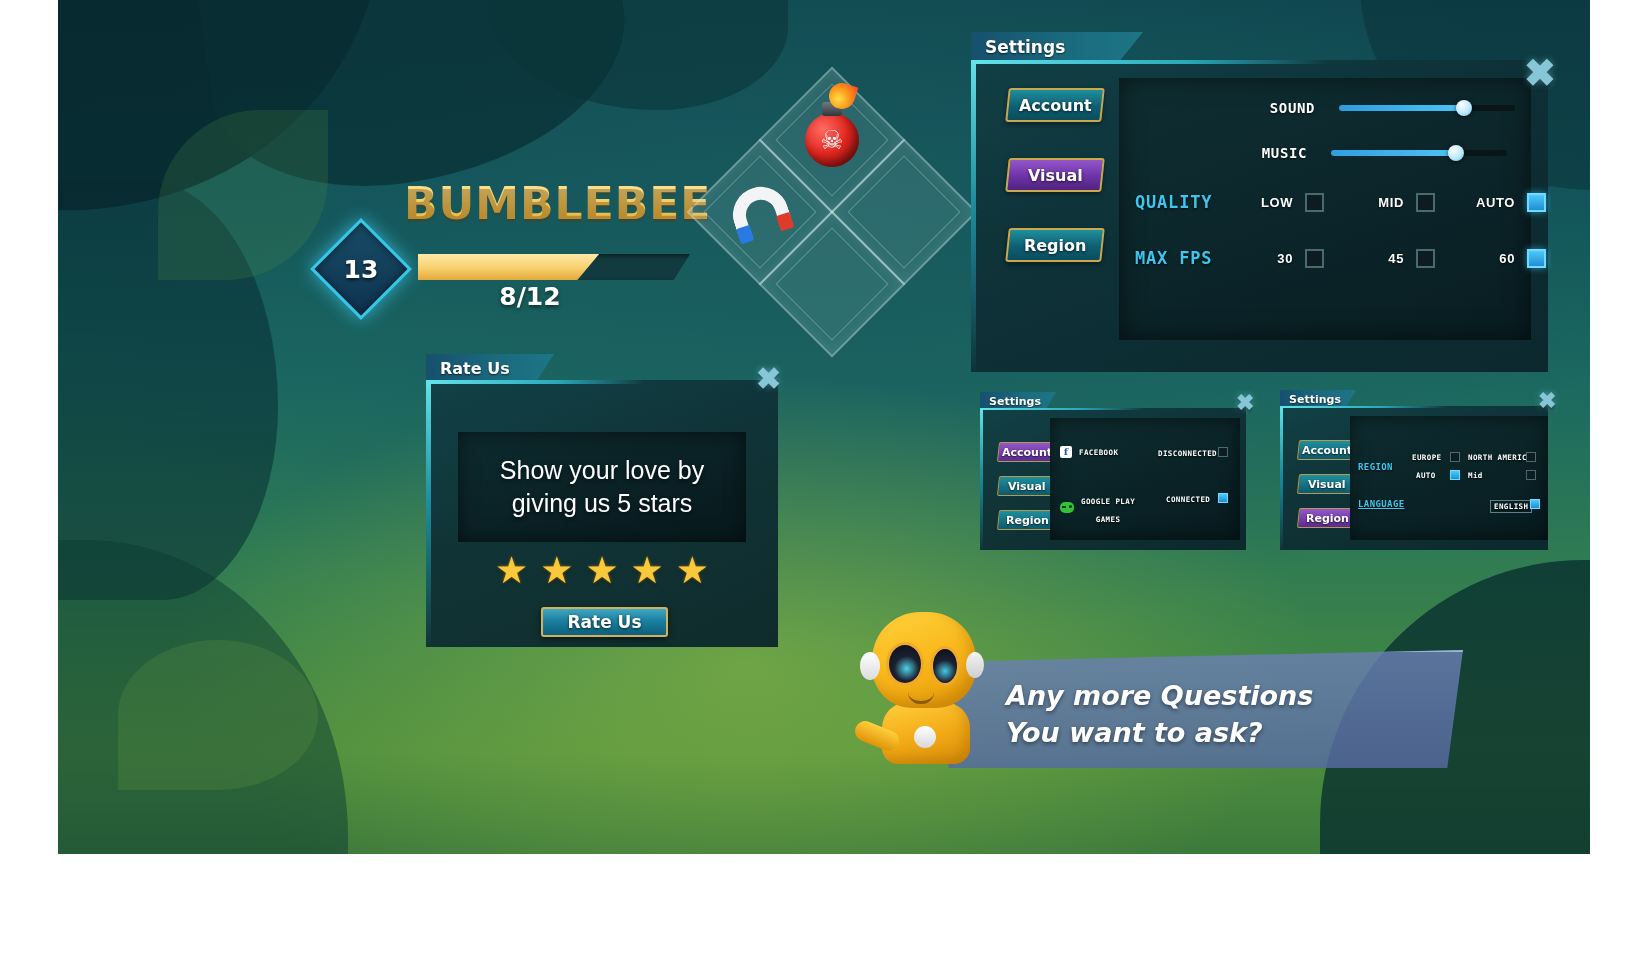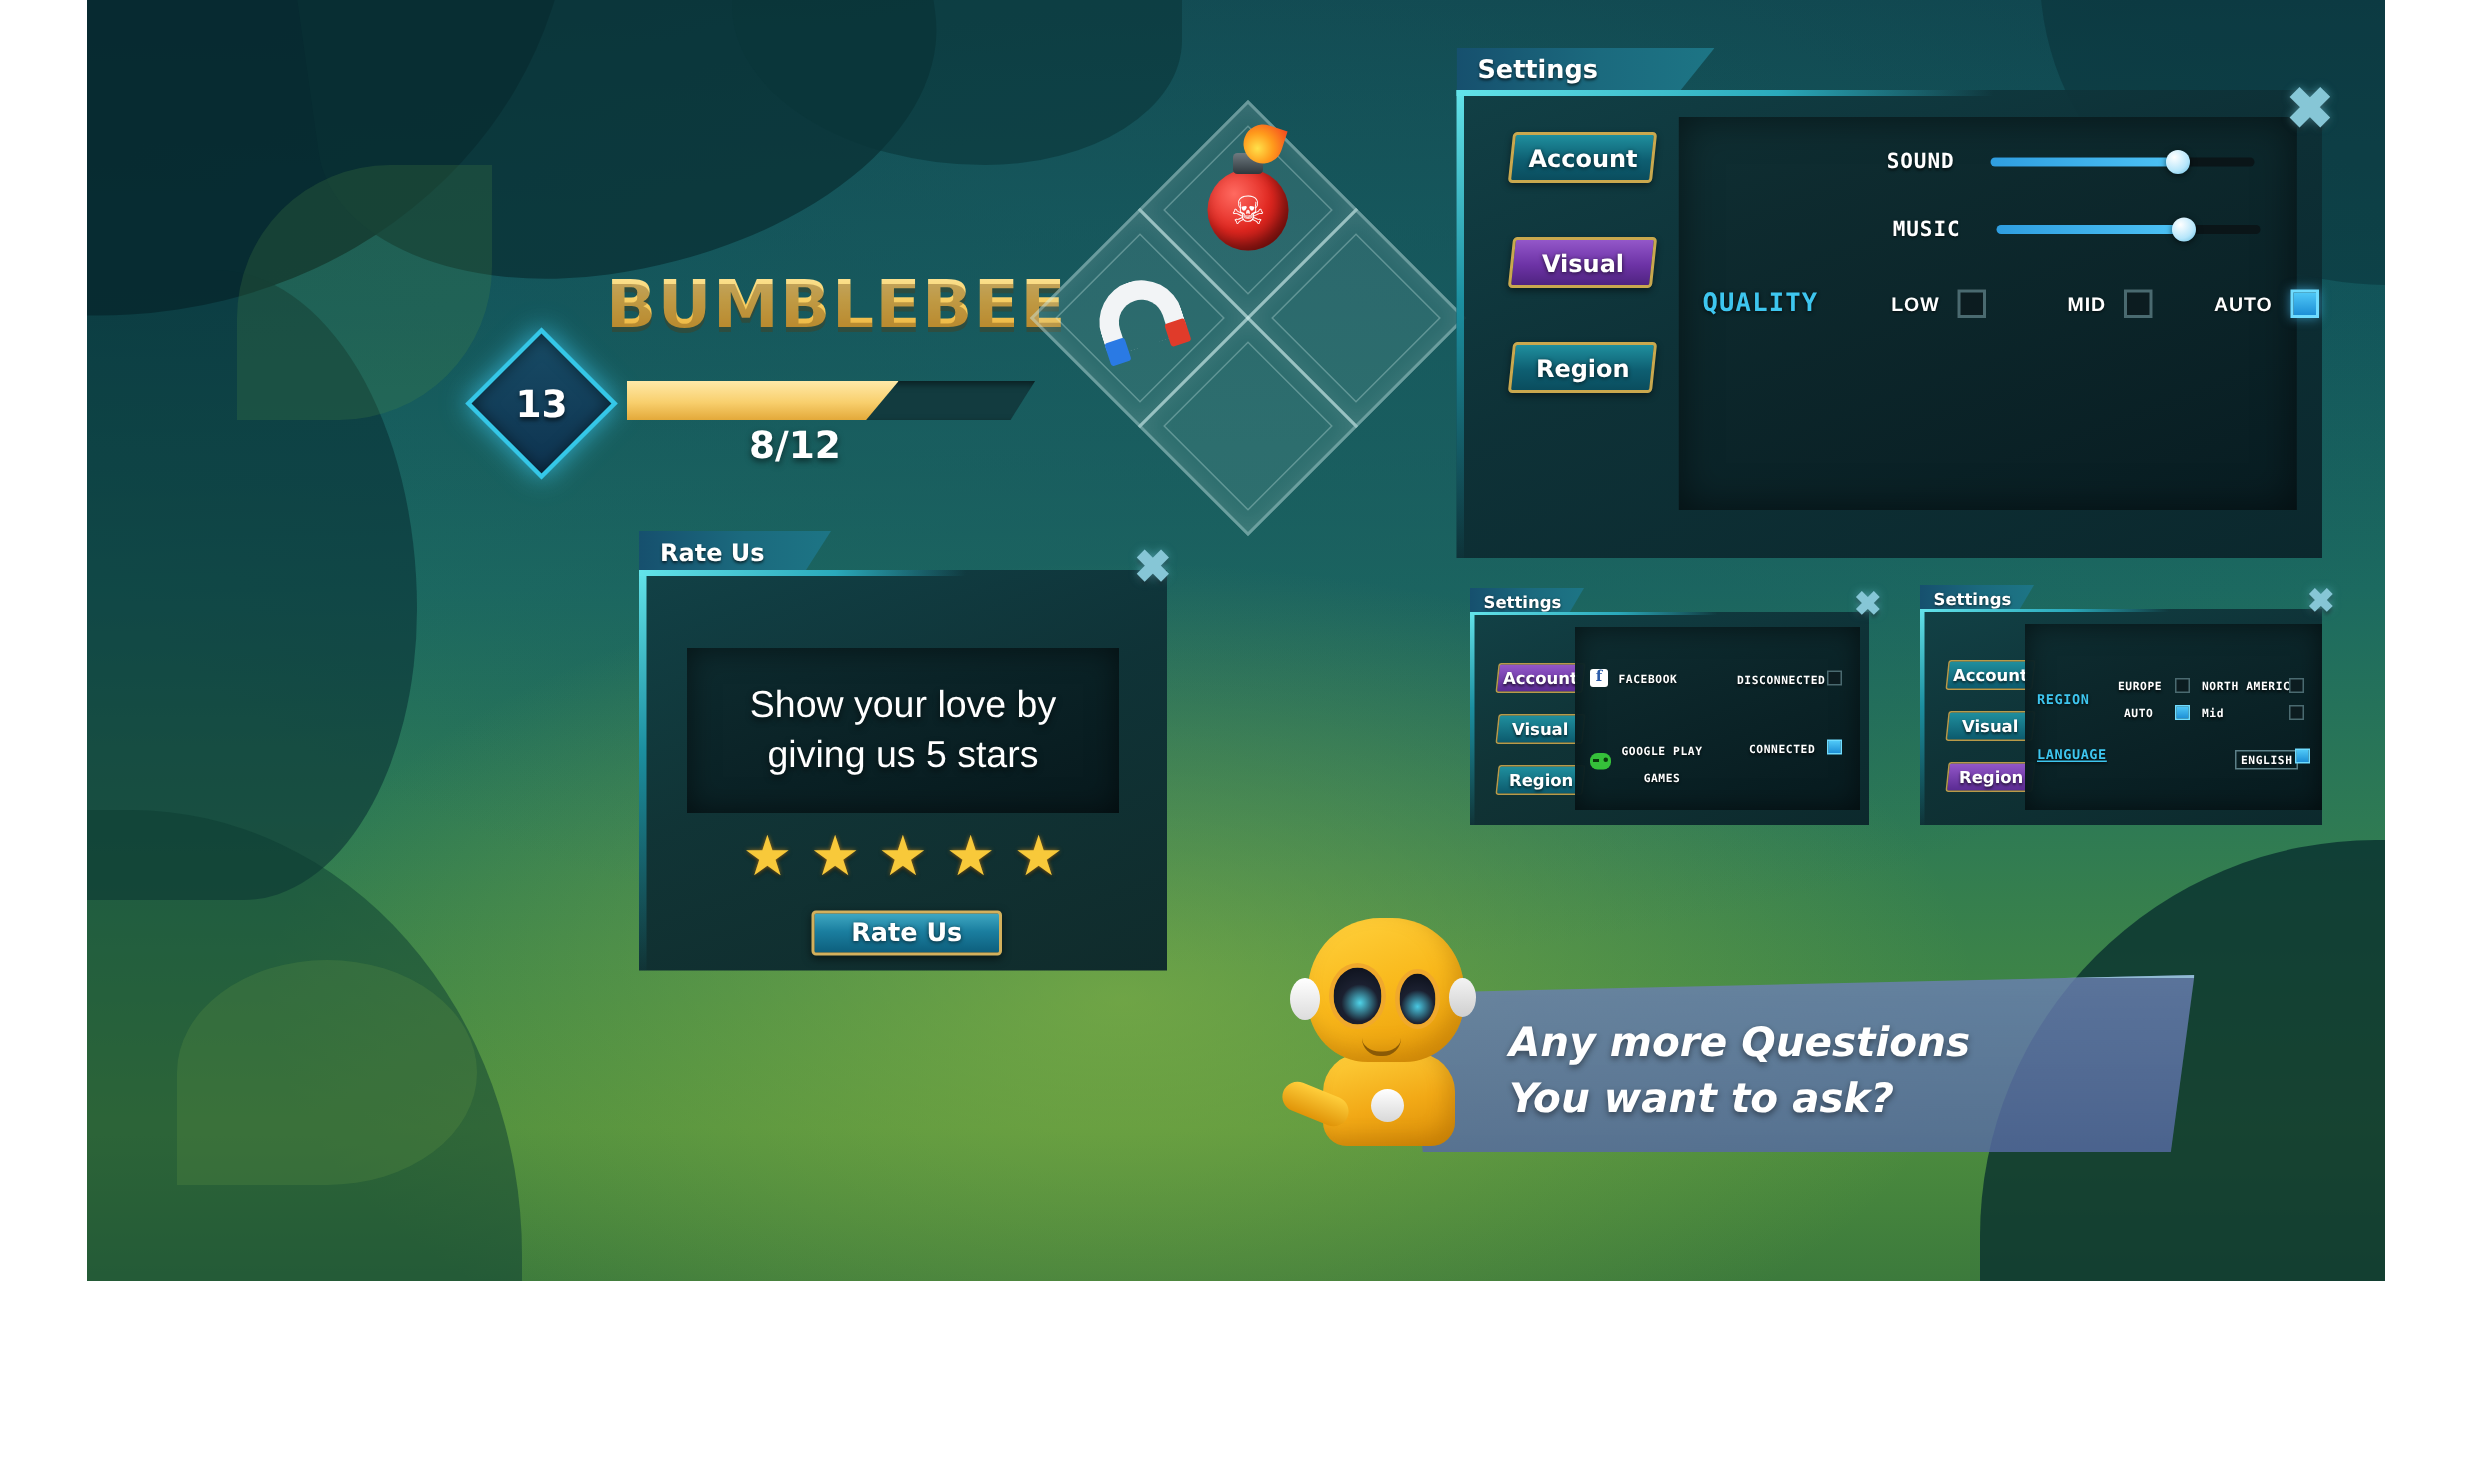--- a/index.html
+++ b/index.html
@@ -419,21 +419,21 @@
       </div>
       <div class="navbtn purple" id="nb2">
         <span>Visual</span>
       </div>
       <div class="navbtn teal" id="nb3">
         <span>Region</span>
       </div>
 
       <div id="main-panel">
 
-        <div class="srow" style="left:108px; top:22px;">
+        <div class="srow" style="left:120px; top:22px;">
           <span class="slabel-w" style="width:76px; text-align:right;">SOUND</span>
           <div class="sliderwrap" style="margin-left:24px;">
             <div class="trk"></div>
             <div class="fil" id="snd-fill" style="width: 71%;"></div>
             <div class="knb" id="snd-knob" style="left: 71%;"></div>
           </div>
         </div>
 
         <div class="srow" style="left:112px; top:67px;">
           <span class="slabel-w" style="width:76px; text-align:right;">MUSIC</span>
@@ -447,20 +447,29 @@
         <div class="srow" style="left:16px; top:114px;">
           <span class="slabel-c" style="width:94px;">QUALITY</span>
           <span class="optlabel" style="width:42px; text-align:right; margin-left:22px;">LOW</span>
           <span class="cbox" style="margin-left:12px;"></span>
           <span class="optlabel" style="width:46px; text-align:right; margin-left:34px;">MID</span>
           <span class="cbox" style="margin-left:12px;"></span>
           <span class="optlabel" style="width:46px; text-align:right; margin-left:34px;">AUTO</span>
           <span class="cbox on" style="margin-left:12px;"></span>
         </div>
 
+        <div class="srow" style="left:16px; top:170px;">
+          <span class="slabel-c" style="width:94px;">MAX FPS</span>
+          <span class="optlabel" style="width:42px; text-align:right; margin-left:22px;">30</span>
+          <span class="cbox" style="margin-left:12px;"></span>
+          <span class="optlabel" style="width:46px; text-align:right; margin-left:34px;">45</span>
+          <span class="cbox" style="margin-left:12px;"></span>
+          <span class="optlabel" style="width:46px; text-align:right; margin-left:34px;">60</span>
+          <span class="cbox on" style="margin-left:12px;"></span>
+        </div>
 
       </div>
     </div>
     <div class="closeX">✖</div>
   </div>
 
   <div class="dlg" id="dlg-rate">
     <div class="bar">
       <span class="ttl">Rate Us</span>
     </div>

